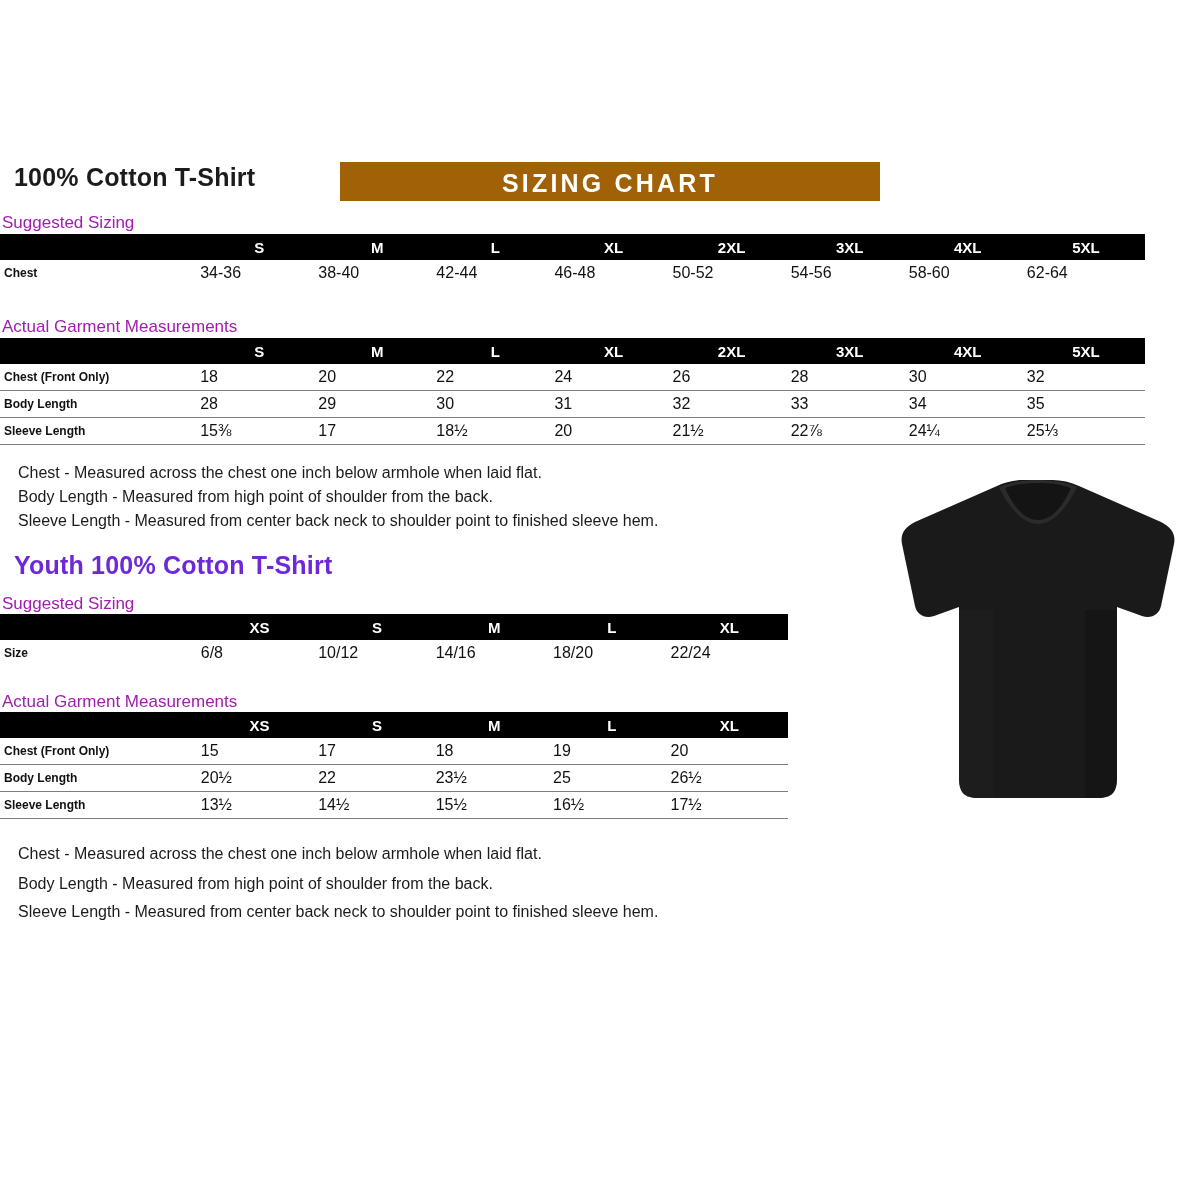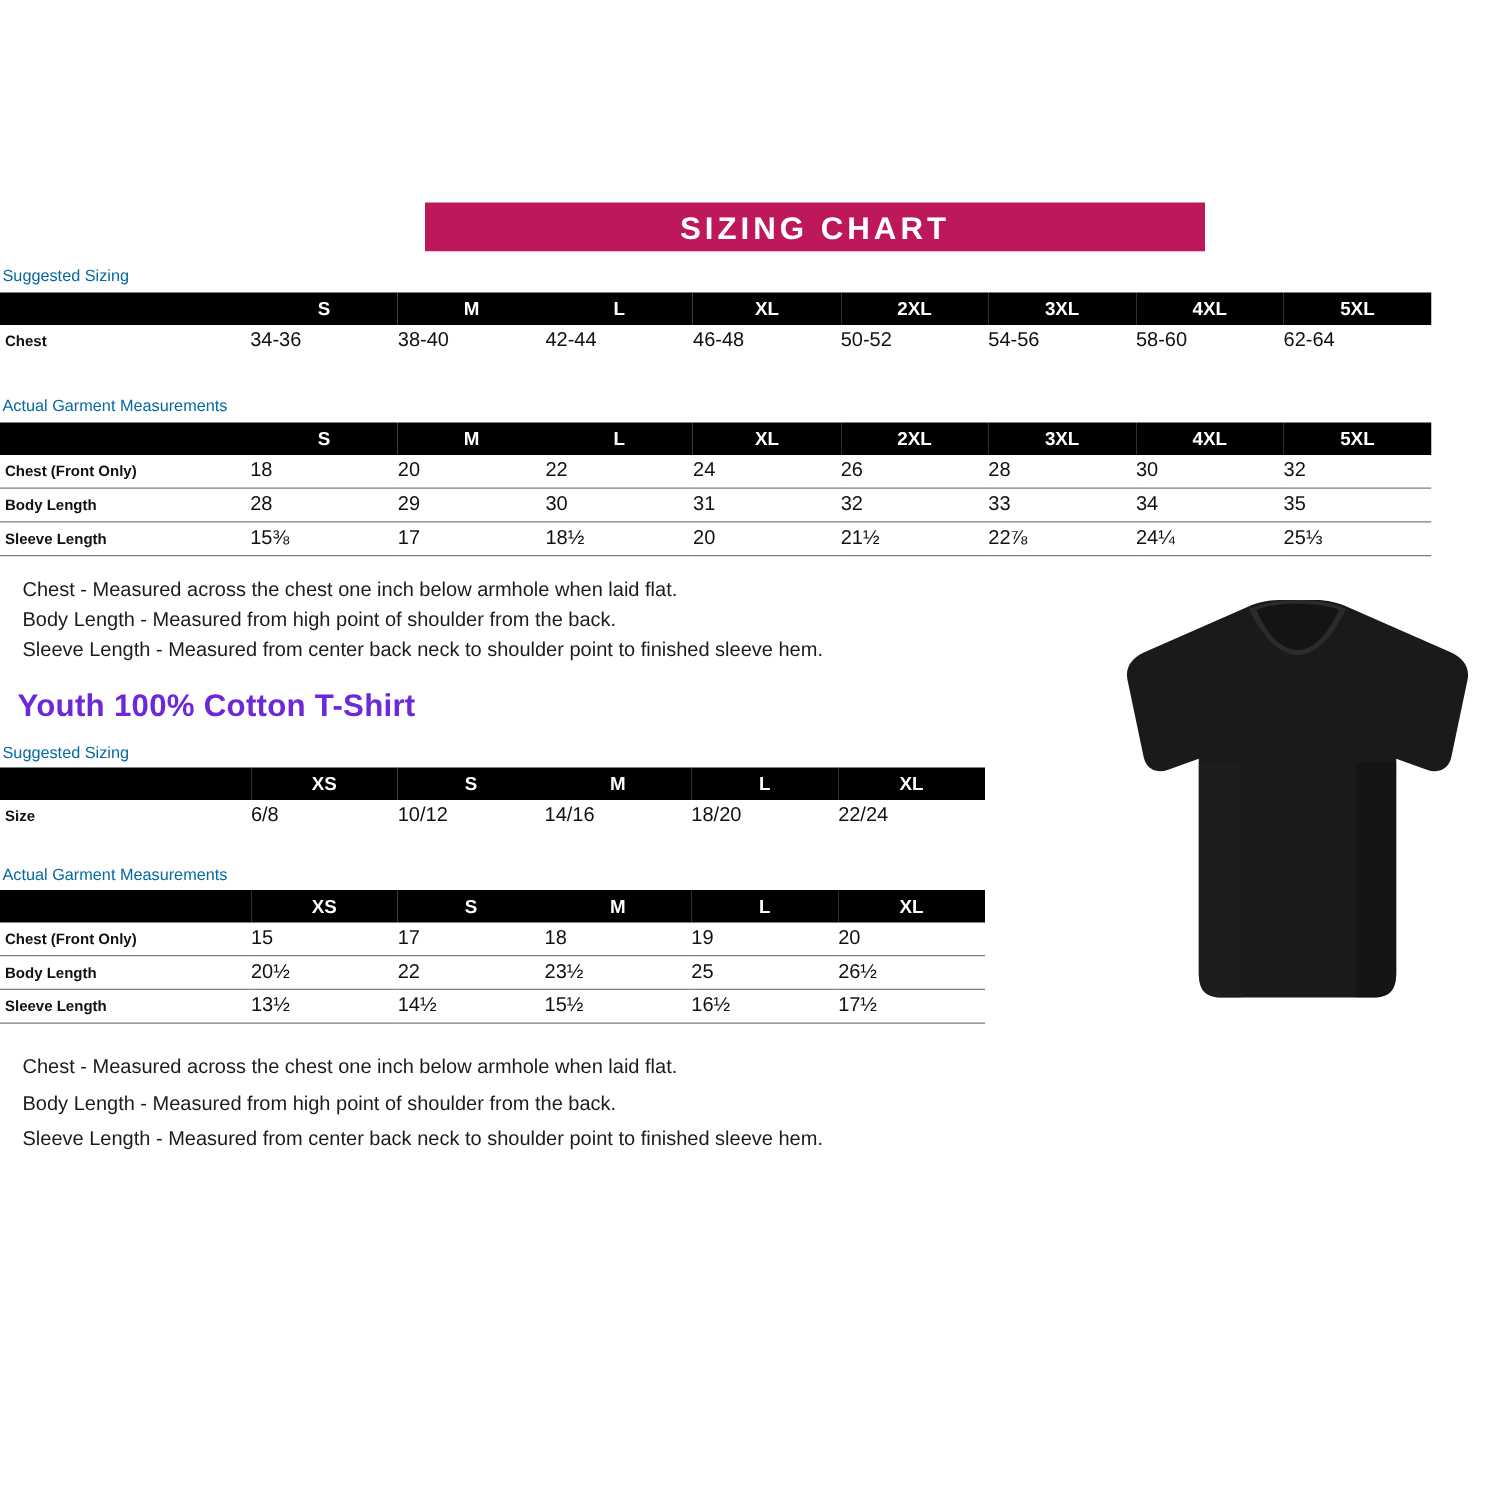--- a/index.html
+++ b/index.html
@@ -32,40 +32,40 @@
     font-size: 25px;
     font-weight: 700;
     letter-spacing: 0.2px;
     color: #1b1b1b;
     white-space: nowrap;
   }
   .sizing-banner {
     position: absolute;
     left: 340px;
     top: 162px;
-    width: 624px;
+    width: 540px;
     height: 39px;
-    background: #be185d;
+    background: #a16207;
   }
   .sizing-banner span {
     position: absolute;
     left: 0;
     right: 0;
     top: 7px;
     text-align: center;
     color: #ffffff;
     font-size: 25px;
     font-weight: 700;
     letter-spacing: 3.2px;
   }
 
   .caption {
     position: absolute;
-    font-size: 13px;
-    color: #0369a1;
+    font-size: 17px;
+    color: #a21caf;
     white-space: nowrap;
   }
 
   
   .tbl {
     position: absolute;
     border-collapse: collapse;
     table-layout: fixed;
     font-size: 16px;
   }
@@ -165,20 +165,21 @@
     top: 478px;
     width: 290px;
     height: 330px;
   }
 </style>
 </head>
 <body>
 
 <div class="sheet">
 
+  <div class="adult-title">100% Cotton T-Shirt</div>
 
   <div class="sizing-banner">
     <span>SIZING CHART</span>
   </div>
 
   <div class="caption" style="left:2px; top:213px;">Suggested Sizing</div>
 
   <table class="tbl" id="adult-suggested">
     <colgroup>
       <col class="c0">

